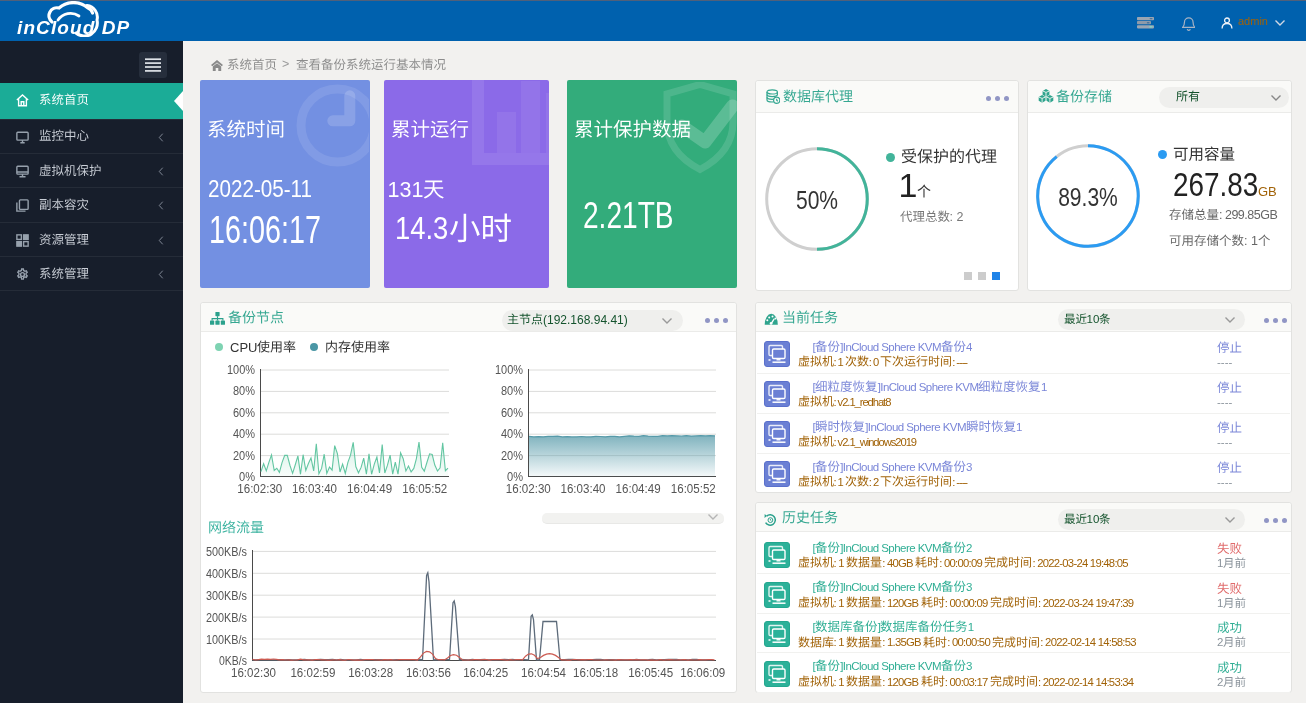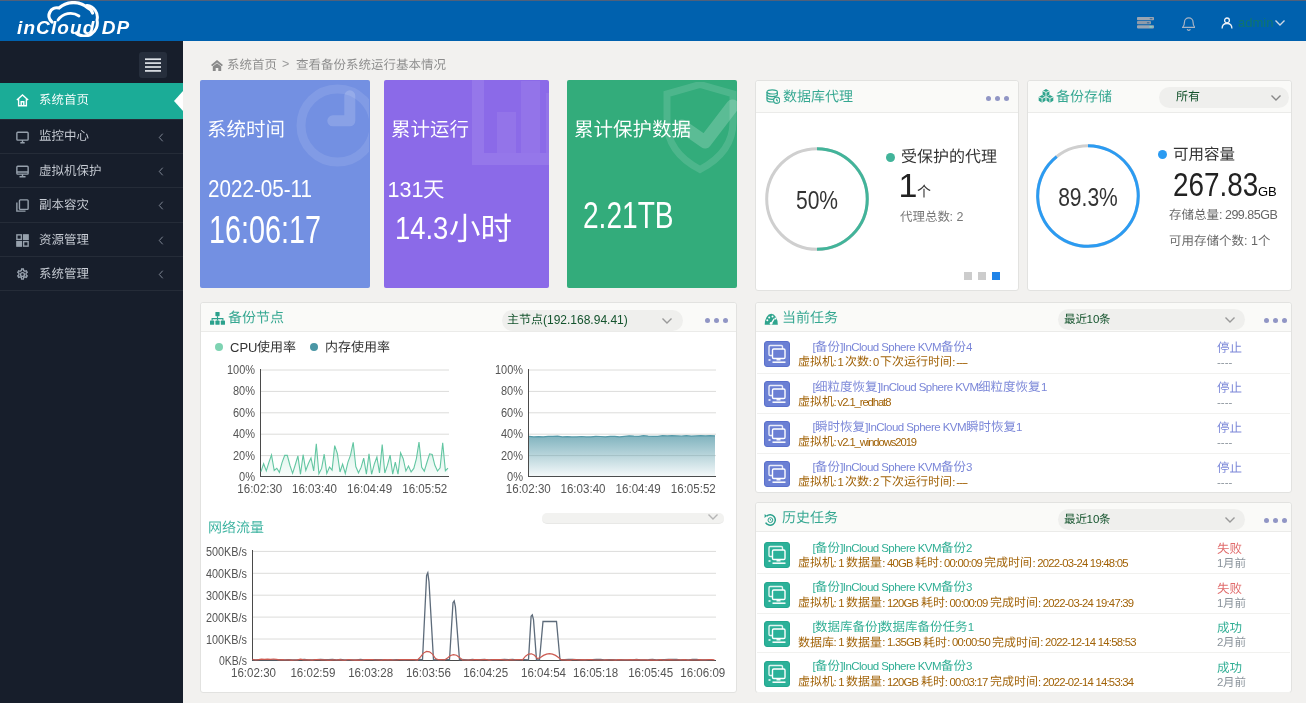--- a/index.html
+++ b/index.html
@@ -48,21 +48,21 @@
     <rect x="12.2" y="9.1" width="3.4" height="1.4" rx="0.7" fill="#7fd4c2"></rect>
 </svg>
 <svg class="abs" style="left:1181.5px;top:16.5px" width="13.5" height="14.5" viewBox="0 0 13.5 14.5">
 <path d="M6.75,0.9 a4.3,4.3 0 0 1 4.3,4.3 c0,3.4 1.2,4.6 1.8,5.2 H0.65 c0.6,-0.6 1.8,-1.8 1.8,-5.2 A4.3,4.3 0 0 1 6.75,0.9 Z" fill="none" stroke="#a9b4c4" stroke-width="1.2"></path>
 <path d="M5.2,12.1 a1.6,1.6 0 0 0 3.1,0" fill="none" stroke="#a9b4c4" stroke-width="1.2"></path>
 </svg>
 <svg class="abs" style="left:1221px;top:16.5px" width="12" height="12" viewBox="0 0 12 12">
 <circle cx="6" cy="3.4" r="2.4" fill="none" stroke="#eef2f8" stroke-width="1.3"></circle>
 <path d="M1.1,11.5 c0,-3.2 2,-5 4.9,-5 c2.9,0 4.9,1.8 4.9,5" fill="none" stroke="#eef2f8" stroke-width="1.3"></path>
 </svg>
-<div class="abs" style="left:1238px;top:14.5px;color:#0f766e;font-size:13px">admin</div>
+<div class="abs" style="left:1238px;top:14.5px;color:#a16207;font-size:11px">admin</div>
 <svg class="abs" style="left:1274px;top:19px" width="12" height="8" viewBox="0 0 12 8">
     <path d="M1.5,1.5 L6,6 L10.5,1.5" fill="none" stroke="#cfd8e4" stroke-width="1.4"></path>
   </svg>
 <div class="side"></div>
 <div class="abs" style="left:139px;top:52px;width:28px;height:26px;background:#262e3c;border-radius:3px">
 <svg style="position:absolute;left:6px;top:6px" width="16" height="14" viewBox="0 0 16 14">
       <g stroke="#dfe3e8" stroke-width="1.7">
         <line x1="0" y1="1.2" x2="16" y2="1.2"></line>
         <line x1="0" y1="5.1" x2="16" y2="5.1"></line>
         <line x1="0" y1="9" x2="16" y2="9"></line>
@@ -316,21 +316,21 @@
 <path d="M52,1.7 A50.3,50.3 0 1 1 20.7,12.6" fill="none" stroke="#2b9bf2" stroke-width="3"></path>
 </svg>
 <div class="abs" style="left:8px;top:101px;width:104px;text-align:center;font-size:26px;color:#333;transform:scaleX(0.81)">89.3%</div>
 <div class="abs" style="left:130.4px;top:69px;width:9px;height:9px;border-radius:50%;background:#2b9bf2"></div>
 <div class="abs" style="left:144.5px;top:65.5px;font-size:15.5px;color:#333"><svg class="k" style="width:4.00em" viewBox="0 0 4000 1000">
         <use href="#g48" x="0"></use>
         <use href="#g49" x="1000"></use>
         <use href="#g15" x="2000"></use>
         <use href="#g50" x="3000"></use>
       </svg></div>
-<div class="abs" style="left:145px;top:84.5px;font-size:34px;color:#222"><span class="nx" style="display:inline-block;transform:scaleX(0.82);margin-right:-19px">267.83</span><span style="font-size:13px;color:#000000">GB</span></div>
+<div class="abs" style="left:145px;top:84.5px;font-size:34px;color:#222"><span class="nx" style="display:inline-block;transform:scaleX(0.82);margin-right:-19px">267.83</span><span style="font-size:13px;color:#a16207">GB</span></div>
 <div class="abs" style="left:141px;top:127.5px;font-size:12.5px;color:#666"><svg class="k" style="width:4.00em" viewBox="0 0 4000 1000">
         <use href="#g44" x="0"></use>
         <use href="#g45" x="1000"></use>
         <use href="#g43" x="2000"></use>
         <use href="#g50" x="3000"></use>
       </svg><span style="letter-spacing:-0.5px">: 299.85GB</span></div>
 <div class="abs" style="left:141px;top:153.8px;font-size:12.5px;color:#666"><svg class="k" style="width:6.00em" viewBox="0 0 6000 1000">
         <use href="#g48" x="0"></use>
         <use href="#g49" x="1000"></use>
         <use href="#g44" x="2000"></use>
@@ -802,21 +802,21 @@
           <use href="#g37" x="1000"></use>
           <use href="#g50" x="2000"></use>
         </svg><span class="lt">: 1.35GB </span><svg class="k" style="width:2.00em" viewBox="0 0 2000 1000">
           <use href="#g70" x="0"></use>
           <use href="#g30" x="1000"></use>
         </svg><span class="lt">: 00:00:50 </span><svg class="k" style="width:4.00em" viewBox="0 0 4000 1000">
           <use href="#g71" x="0"></use>
           <use href="#g72" x="1000"></use>
           <use href="#g30" x="2000"></use>
           <use href="#g31" x="3000"></use>
-        </svg><span class="lt">: 2022-12-14 14:58:53</span></div>
+        </svg><span class="lt">: 2022-02-14 14:58:53</span></div>
 <div class="tst" style="color:#2fae94"><svg class="k" style="width:2.00em" viewBox="0 0 2000 1000">
           <use href="#g72" x="0"></use>
           <use href="#g79" x="1000"></use>
         </svg></div>
 <div class="tst2">2<svg class="k" style="width:2.00em" viewBox="0 0 2000 1000">
           <use href="#g75" x="0"></use>
           <use href="#g76" x="1000"></use>
         </svg></div>
 </div>
     <div class="trow" style="top:150.4px;height:39.6px">

